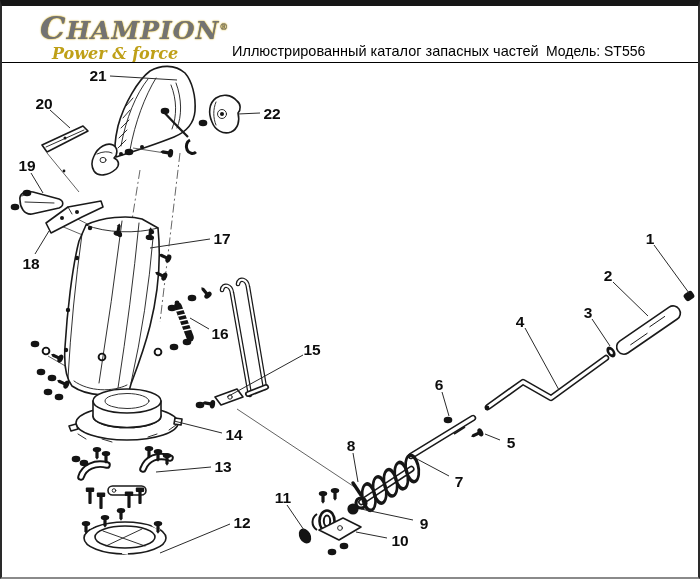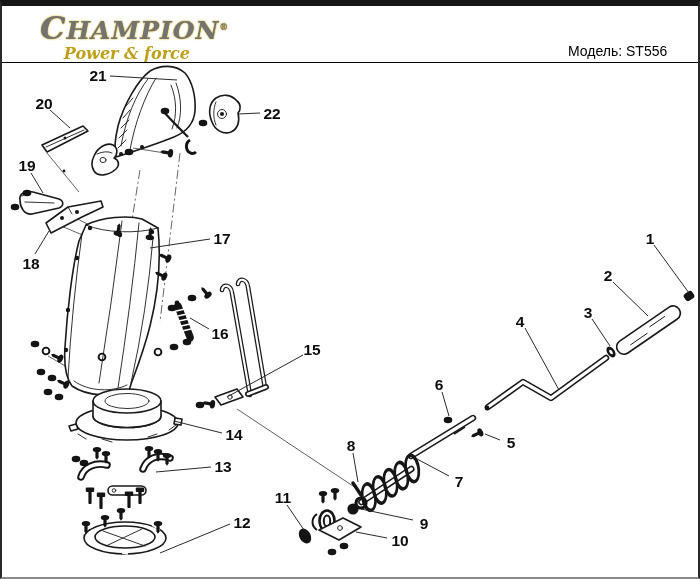--- a/index.html
+++ b/index.html
@@ -18,25 +18,25 @@
     font-family:"DejaVu Serif",serif;font-style:italic;font-weight:bold;
     font-size:25px;letter-spacing:1px;color:#737373;line-height:1.05;
     text-shadow:0 0 1px #c9a51e,0 0 2px #d8b425;
     white-space:nowrap;
   }
   .brand .bname{display:inline-block;}
   .brand .bname::first-letter{font-size:32px;}
   .reg{font-size:9px;vertical-align:super;letter-spacing:0;}
   .tagline{
     font-family:"DejaVu Serif",serif;font-style:italic;font-weight:bold;
-    font-size:16px;color:#bfa018;text-align:right;margin-top:-2px;
+    font-size:16px;color:#bfa018;text-align:center;margin-top:-2px;
     white-space:nowrap;
   }
   .title{position:absolute;left:230px;top:37px;font-size:14.5px;color:#000;white-space:nowrap;}
-  .model{position:absolute;left:566px;top:37px;font-size:14px;color:#000;white-space:nowrap;}
+  .model{position:absolute;left:544px;top:37px;font-size:14px;color:#000;white-space:nowrap;}
   .rule{position:absolute;left:0;top:56px;width:100%;border-top:1.4px solid #000;}
   svg{position:absolute;left:0;top:0;}
   .callout{font:bold 15.5px "Liberation Sans",sans-serif;fill:#0d0d0d;text-anchor:middle;dominant-baseline:central;}
   .leader{stroke:#2a2a2a;stroke-width:1;}
   .olw{stroke:#1a1a1a;fill:#fff;stroke-width:1.6;stroke-linejoin:round;stroke-linecap:round;}
   .thin{stroke:#1a1a1a;stroke-width:0.9;fill:none;stroke-linecap:round;}
   .fb{fill:#141414;stroke:none;}
   .tube{stroke:#1a1a1a;stroke-width:6.4;fill:none;stroke-linecap:round;stroke-linejoin:round;}
   .tubein{stroke:#fff;stroke-width:3.3;fill:none;stroke-linecap:round;stroke-linejoin:round;}
   .rod{stroke:#1a1a1a;stroke-width:4.6;fill:none;stroke-linecap:round;stroke-linejoin:round;}
@@ -48,20 +48,21 @@
 </style>
 </head>
 <body>
 
 <div class="page">
 
   <div class="logo">
     <div class="brand"><span class="bname">CHAMPION</span><span class="reg">®</span></div>
     <div class="tagline">Power &amp; force</div>
   </div>
+  <div class="title">Иллюстрированный каталог запасных частей</div>
   <div class="model">Модель: ST556</div>
   <div class="rule"></div>
 
   <svg width="700" height="579" viewBox="0 0 700 579">
     <defs>
       <g id="screw">
           <ellipse cx="0" cy="-1.5" rx="4.2" ry="2.6" fill="#141414"></ellipse>
           <path d="M-1.6,-1 h3.2 v7.5 l-1.6,2.2 l-1.6,-2.2 z" fill="#141414"></path>
         </g>
       <g id="bolt">

